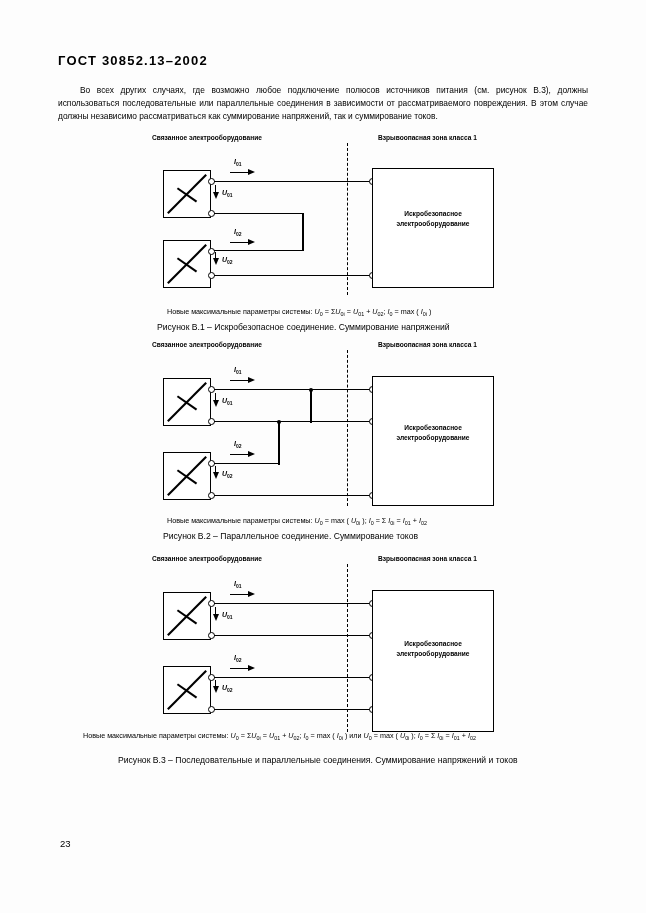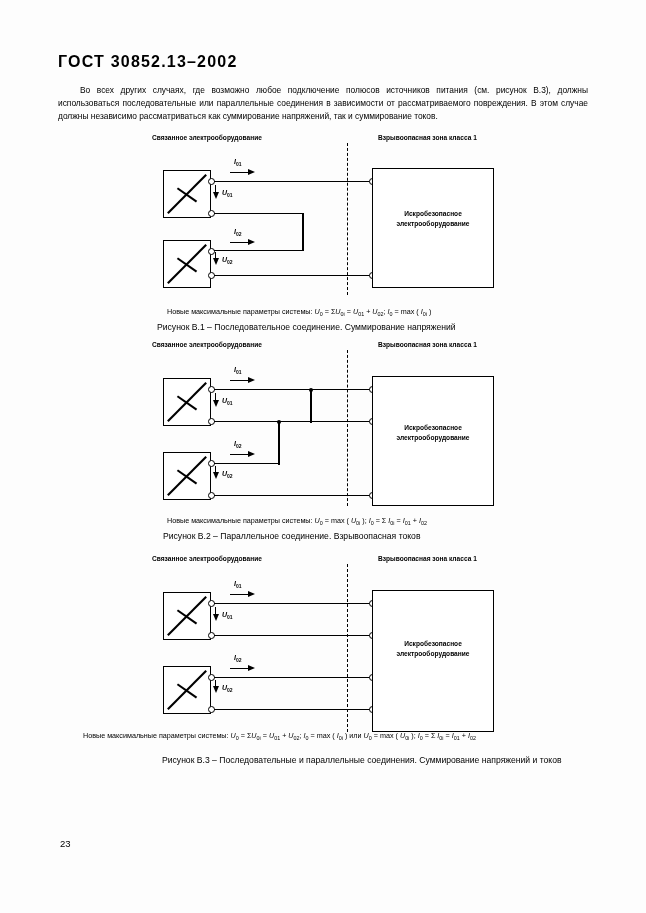--- a/index.html
+++ b/index.html
@@ -18,21 +18,21 @@
   }
   .page-border{
     position:absolute;
     left:28px;top:26px;
     width:590px;height:860px;
     border:0px solid #ddd;
   }
   .header{
     position:absolute;
     left:58px;top:53px;
-    font-size:16px;
+    font-size:13px;
     font-weight:bold;
     letter-spacing:0.3px;
   }
   .header .gost{letter-spacing:1.2px;}
   .intro{
     position:absolute;
     left:58px;top:84px;
     width:530px;
     font-size:8.4px;
     line-height:13.2px;
@@ -217,21 +217,21 @@
     <div class="ulabel" style="left:222px;top:256px;">
       <span>U</span><sub>02</sub>
     </div>
 
     <div class="formula" style="left:167px;top:307px;">
       <span>Новые максимальные параметры системы:</span>
       <span>
         <i>U</i><sub>0</sub> = Σ<i>U</i><sub>0i</sub> = <i>U</i><sub>01</sub> + <i>U</i><sub>02</sub>; <i>I</i><sub>0</sub> = max ( <i>I</i><sub>0i</sub> )
       </span>
     </div>
-    <div class="caption" style="left:157px;top:322px;">Рисунок В.1 – Последовательное соединение. Суммирование напряжений</div>
+    <div class="caption" style="left:157px;top:322px;">Рисунок В.1 – Искробезопасное соединение. Суммирование напряжений</div>
   </div>
 
   <div class="fig" style="left:0;top:0;">
     <div class="fig-head" style="left:152px;top:341px;">Связанное электрооборудование</div>
     <div class="fig-head" style="left:378px;top:341px;">Взрывоопасная зона класса 1</div>
     <div class="divider" style="left:347px;top:350px;height:156px;"></div>
 
     <div class="srcbox" style="left:163px;top:378px;">
       <svg class="slash" viewBox="0 0 48 48">
         <line x1="4" y1="44" x2="44" y2="4" stroke="#000" stroke-width="2.2"></line>
@@ -292,21 +292,21 @@
     <div class="ulabel" style="left:222px;top:470px;">
       <span>U</span><sub>02</sub>
     </div>
 
     <div class="formula" style="left:167px;top:516px;">
       <span>Новые максимальные параметры системы:</span>
       <span>
         <i>U</i><sub>0</sub> = max ( <i>U</i><sub>0i</sub> ); <i>I</i><sub>0</sub> = Σ <i>I</i><sub>0i</sub> = <i>I</i><sub>01</sub> + <i>I</i><sub>02</sub>
       </span>
     </div>
-    <div class="caption" style="left:163px;top:531px;">Рисунок В.2 – Параллельное соединение. Взрывоопасная токов</div>
+    <div class="caption" style="left:163px;top:531px;">Рисунок В.2 – Параллельное соединение. Суммирование токов</div>
   </div>
 
   <div class="fig" style="left:0;top:0;">
     <div class="fig-head" style="left:152px;top:555px;">Связанное электрооборудование</div>
     <div class="fig-head" style="left:378px;top:555px;">Взрывоопасная зона класса 1</div>
     <div class="divider" style="left:347px;top:564px;height:168px;"></div>
 
     <div class="srcbox" style="left:163px;top:592px;">
       <svg class="slash" viewBox="0 0 48 48">
         <line x1="4" y1="44" x2="44" y2="4" stroke="#000" stroke-width="2.2"></line>
@@ -363,17 +363,17 @@
     <div class="ulabel" style="left:222px;top:684px;">
       <span>U</span><sub>02</sub>
     </div>
 
     <div class="formula" style="left:83px;top:731px;">
       <span>Новые максимальные параметры системы:</span>
       <span>
         <i>U</i><sub>0</sub> = Σ<i>U</i><sub>0i</sub> = <i>U</i><sub>01</sub> + <i>U</i><sub>02</sub>; <i>I</i><sub>0</sub> = max ( <i>I</i><sub>0i</sub> ) или <i>U</i><sub>0</sub> = max ( <i>U</i><sub>0i</sub> ); <i>I</i><sub>0</sub> = Σ <i>I</i><sub>0i</sub> = <i>I</i><sub>01</sub> + <i>I</i><sub>02</sub>
       </span>
     </div>
-    <div class="caption" style="left:118px;top:755px;margin-left:44px;">Рисунок В.3 – Последовательные и параллельные соединения. Суммирование напряжений и токов</div>
+    <div class="caption" style="left:118px;top:755px;">Рисунок В.3 – Последовательные и параллельные соединения. Суммирование напряжений и токов</div>
   </div>
 
   <div class="pageno">23</div>
 </div>
 
 </body></html>

